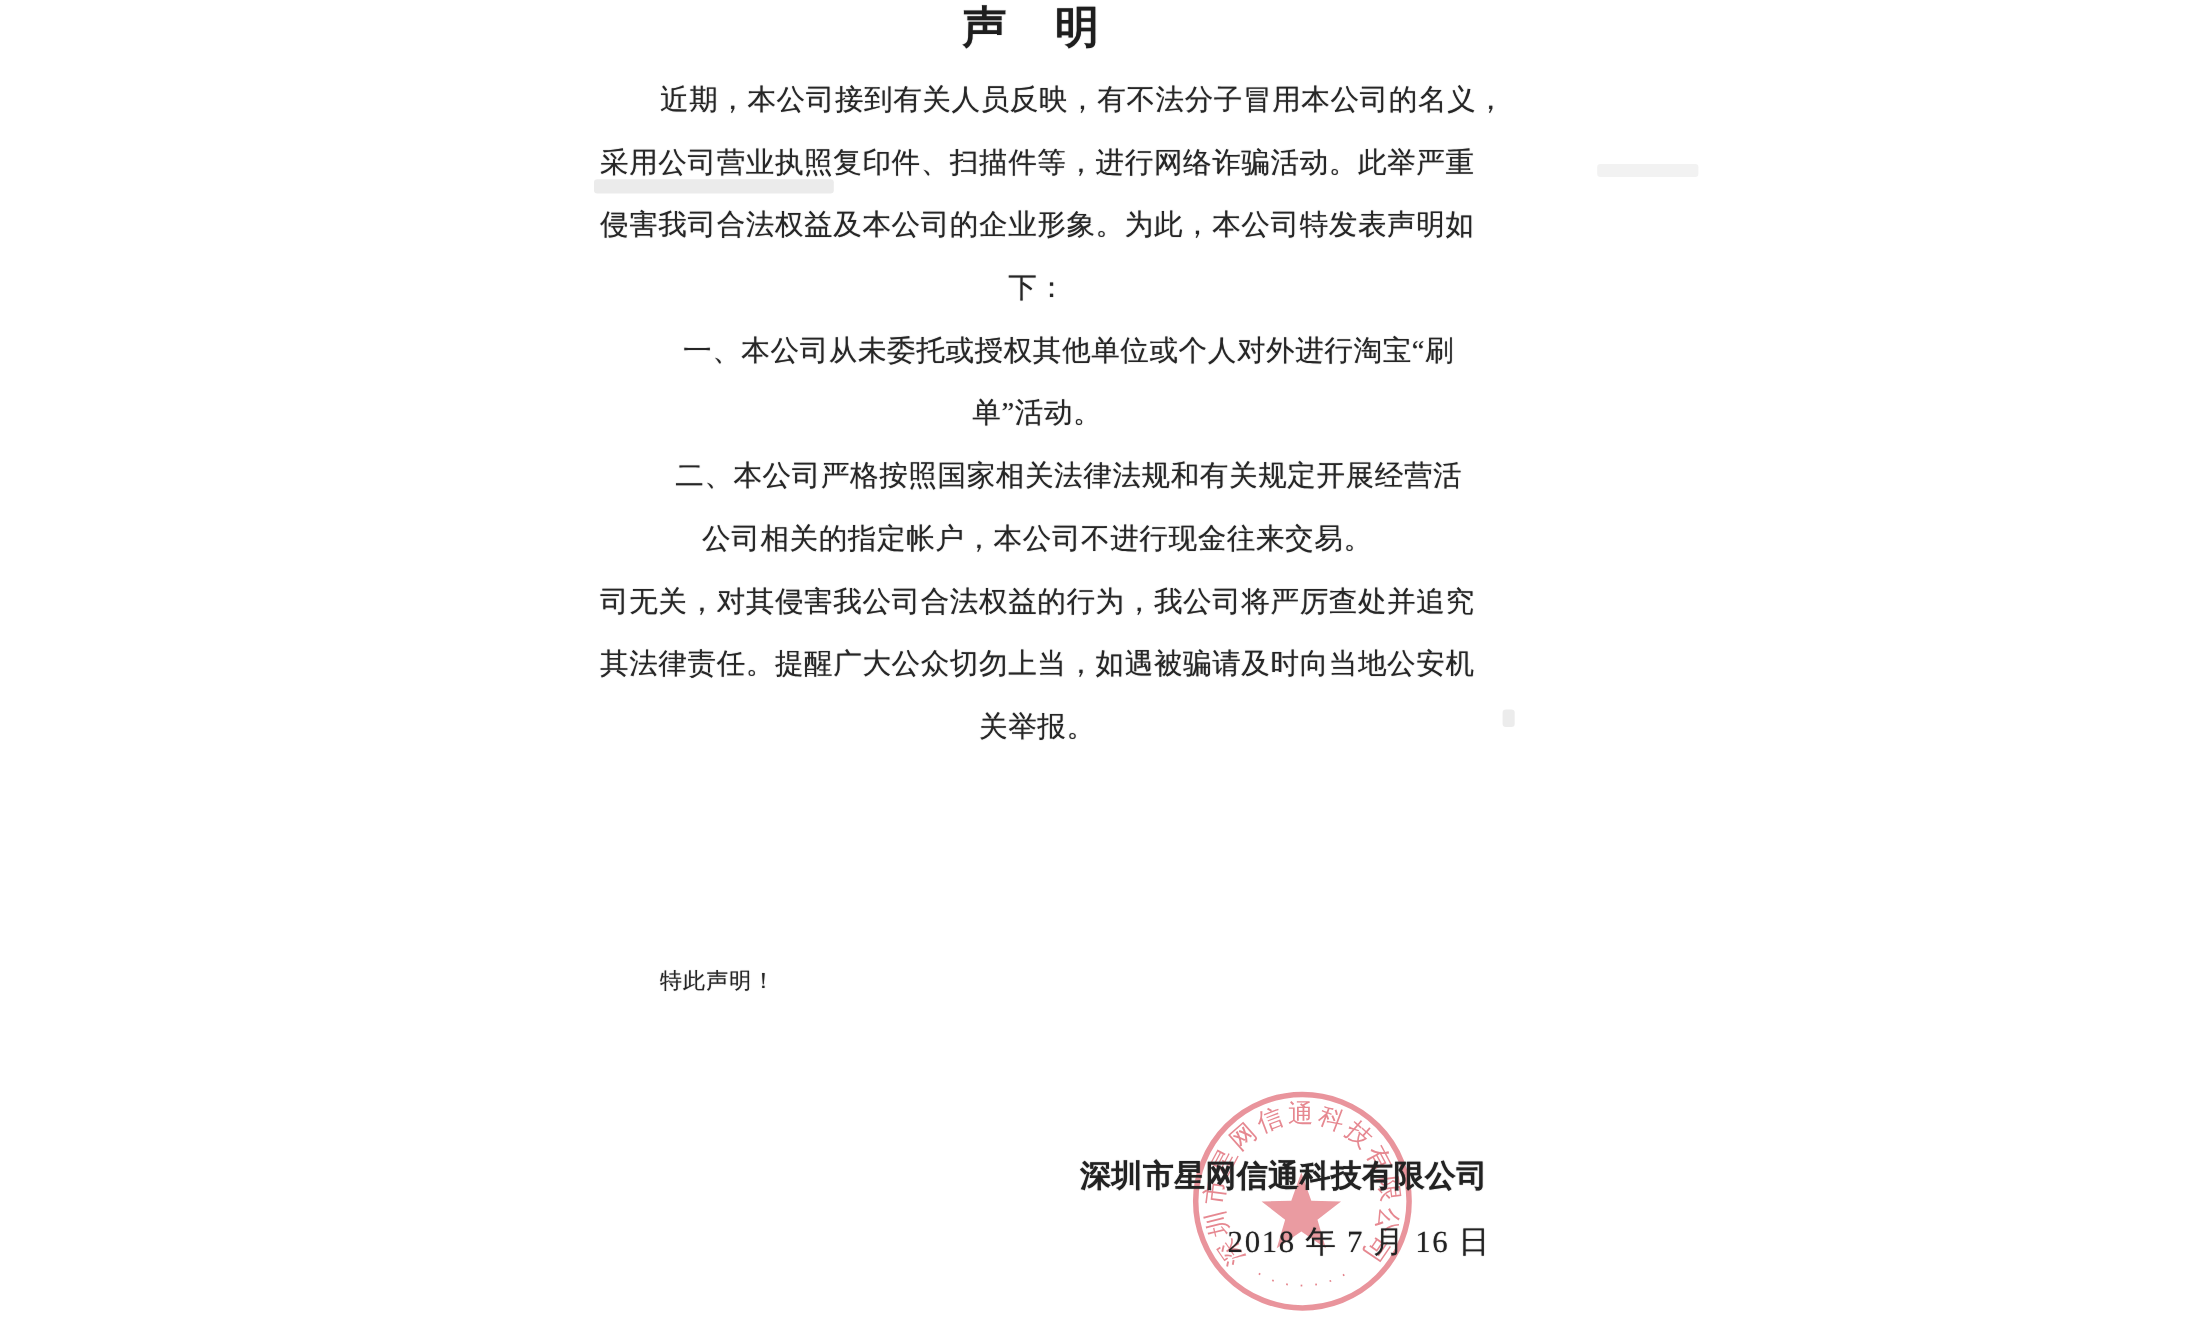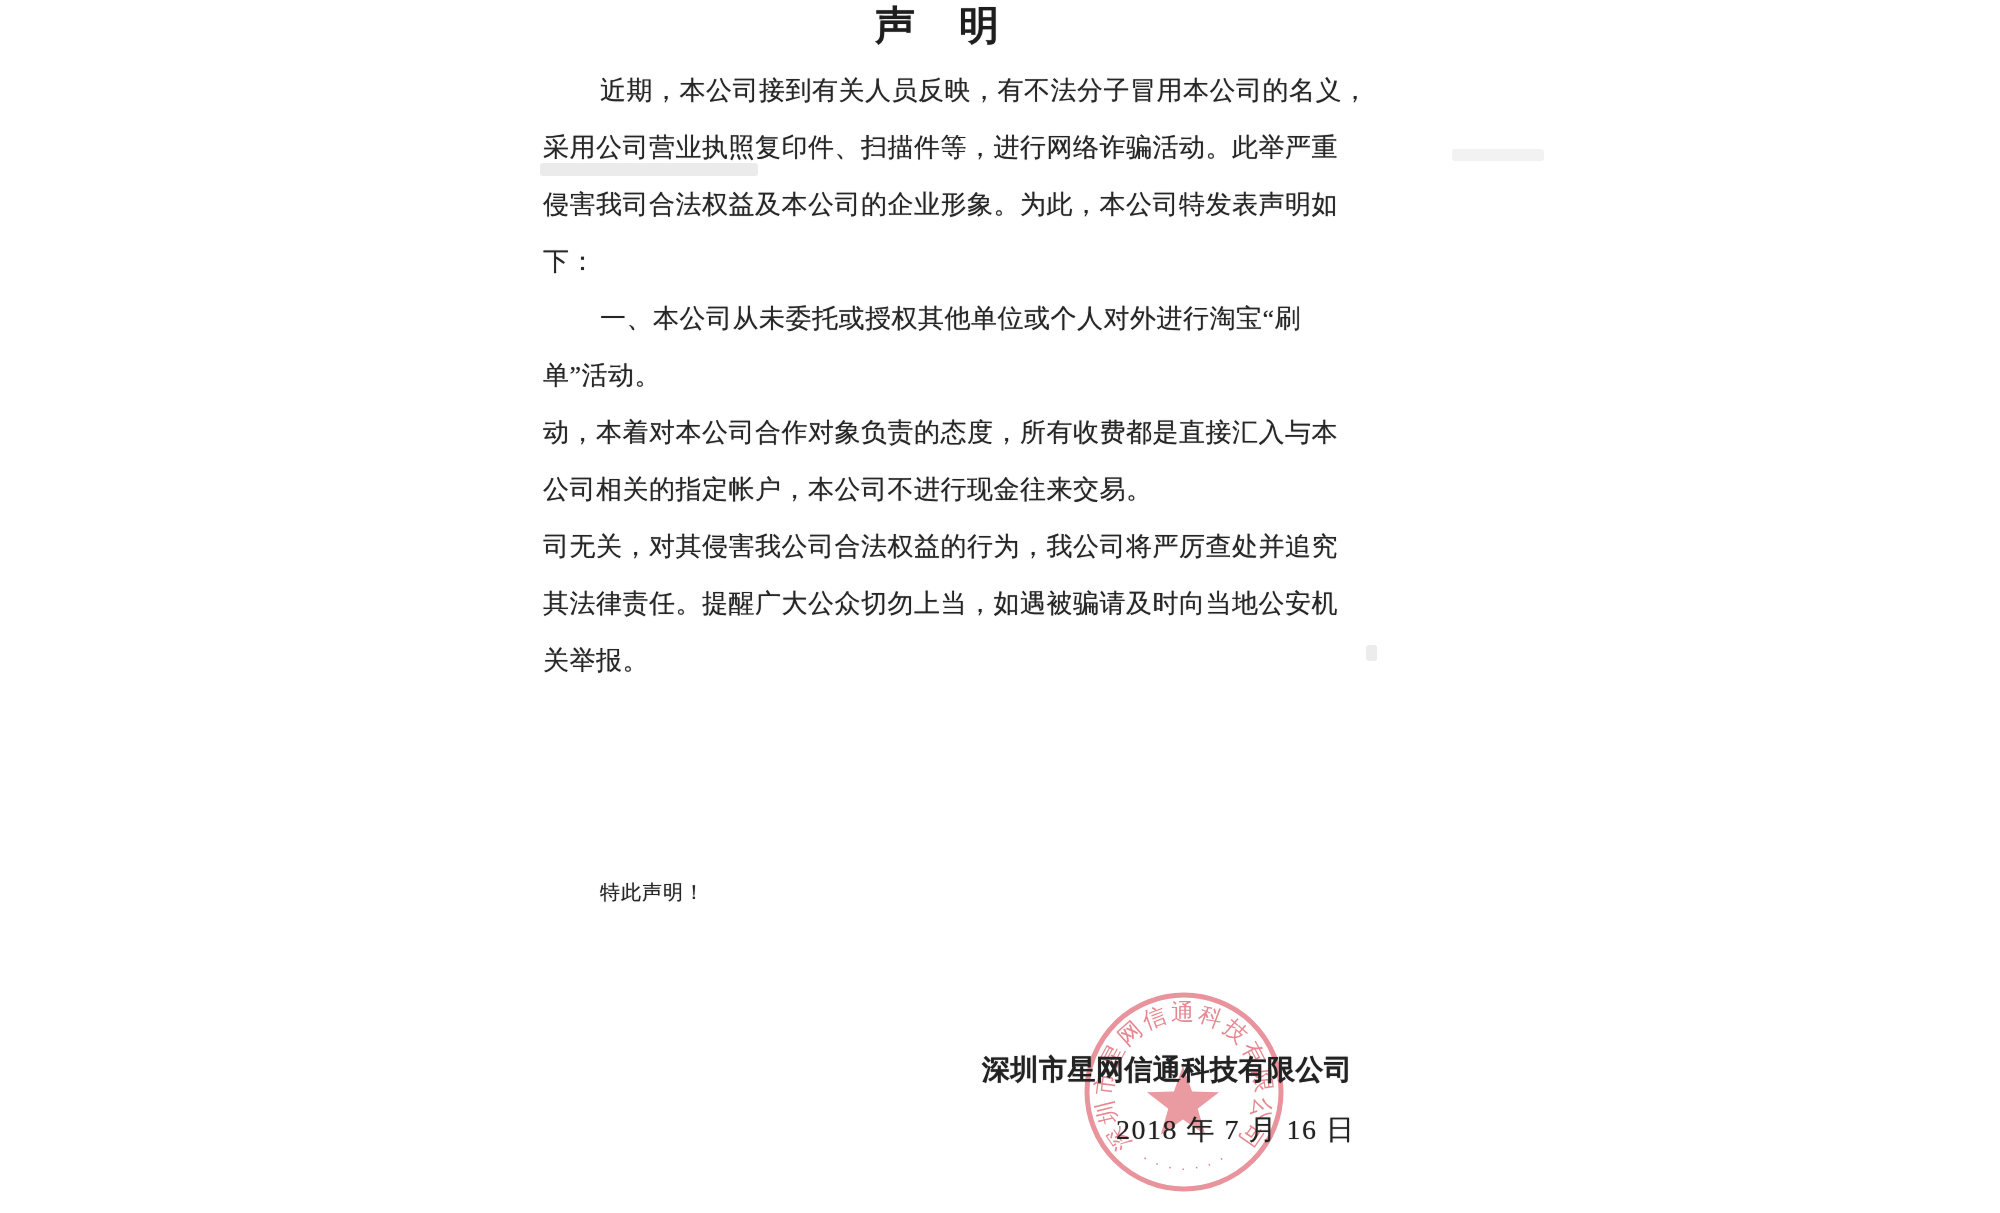--- a/index.html
+++ b/index.html
@@ -21,21 +21,21 @@
     font-family: "Liberation Sans", "DejaVu Sans", sans-serif;
     font-weight: 700;
     font-size: 40px;
     line-height: 46px;
     color: #1e1e1e;
     letter-spacing: 2px;
     text-shadow: 0 0 1px rgba(40,40,40,0.55);
   }
   .body-lines {
     position: absolute;
-    left: 543px; top: 62px; width: 800px;
+    left: 543px; top: 62px; width: 800px; text-align: center;
   }
   .line {
     height: 57px;
     line-height: 57px;
     font-size: 26px;
     letter-spacing: 0.5px;
     white-space: nowrap;
     color: #262626;
     text-shadow: 0 0 1px rgba(55,55,55,0.6);
   }
@@ -97,21 +97,21 @@
 
   <div class="doc-title">声　明</div>
 
   <div class="body-lines">
     <div class="line indent">近期，本公司接到有关人员反映，有不法分子冒用本公司的名义，</div>
     <div class="line">采用公司营业执照复印件、扫描件等，进行网络诈骗活动。此举严重</div>
     <div class="line">侵害我司合法权益及本公司的企业形象。为此，本公司特发表声明如</div>
     <div class="line">下：</div>
     <div class="line indent">一、本公司从未委托或授权其他单位或个人对外进行淘宝“刷</div>
     <div class="line">单”活动。</div>
-    <div class="line">动，本着对本公司合作对象负责的态度，所有收费都是直接汇入与本</div>
+    <div class="line indent">二、本公司严格按照国家相关法律法规和有关规定开展经营活</div>
     <div class="line">公司相关的指定帐户，本公司不进行现金往来交易。</div>
     <div class="line">司无关，对其侵害我公司合法权益的行为，我公司将严厉查处并追究</div>
     <div class="line">其法律责任。提醒广大公众切勿上当，如遇被骗请及时向当地公安机</div>
     <div class="line">关举报。</div>
   </div>
 
   <div class="closing">特此声明！</div>
 
   <svg class="seal" viewBox="0 0 212 212" xmlns="http://www.w3.org/2000/svg">
     <defs>

